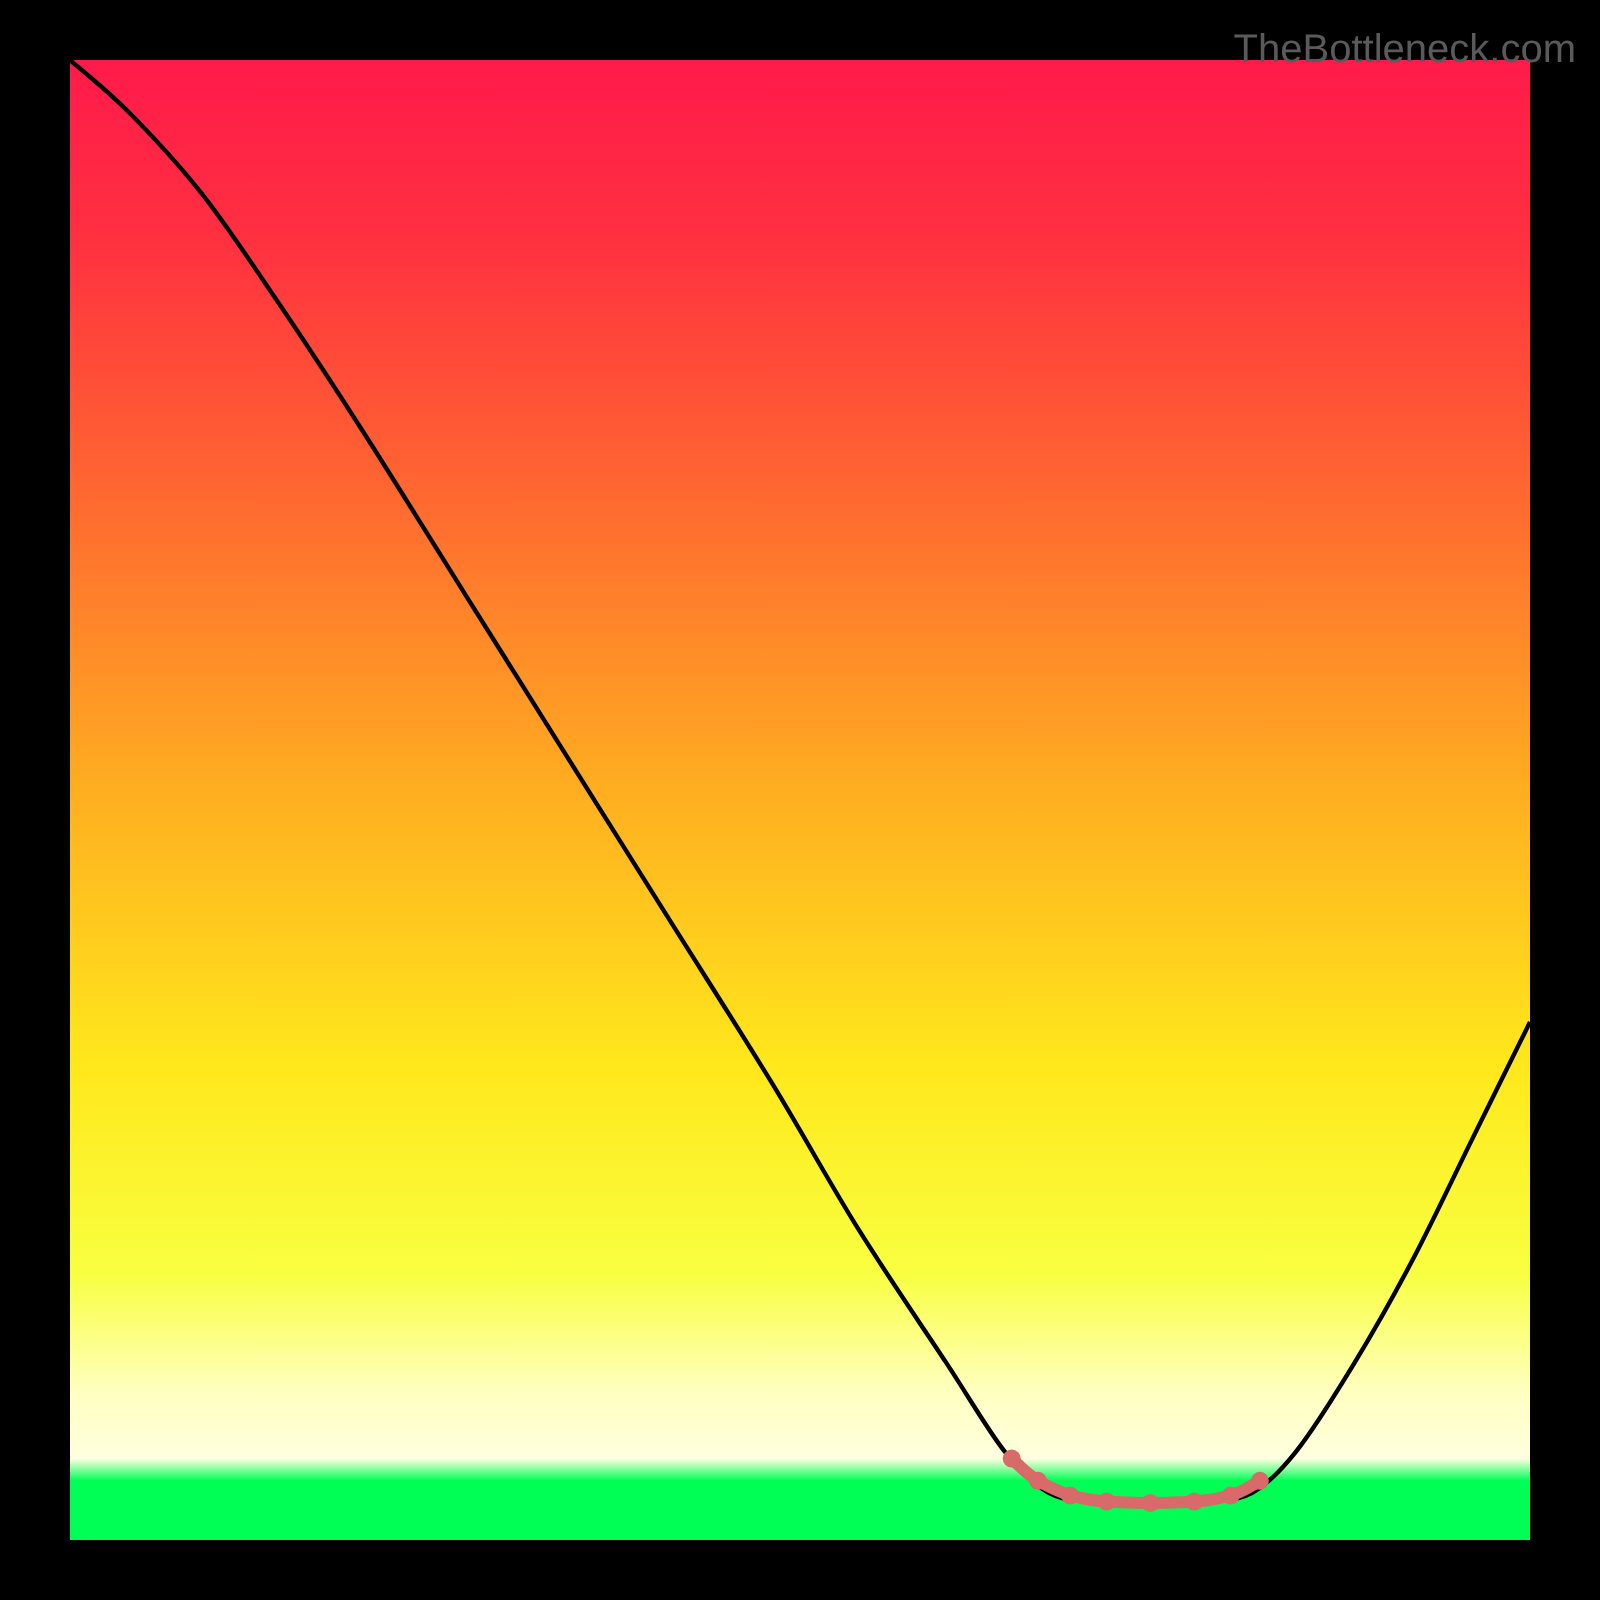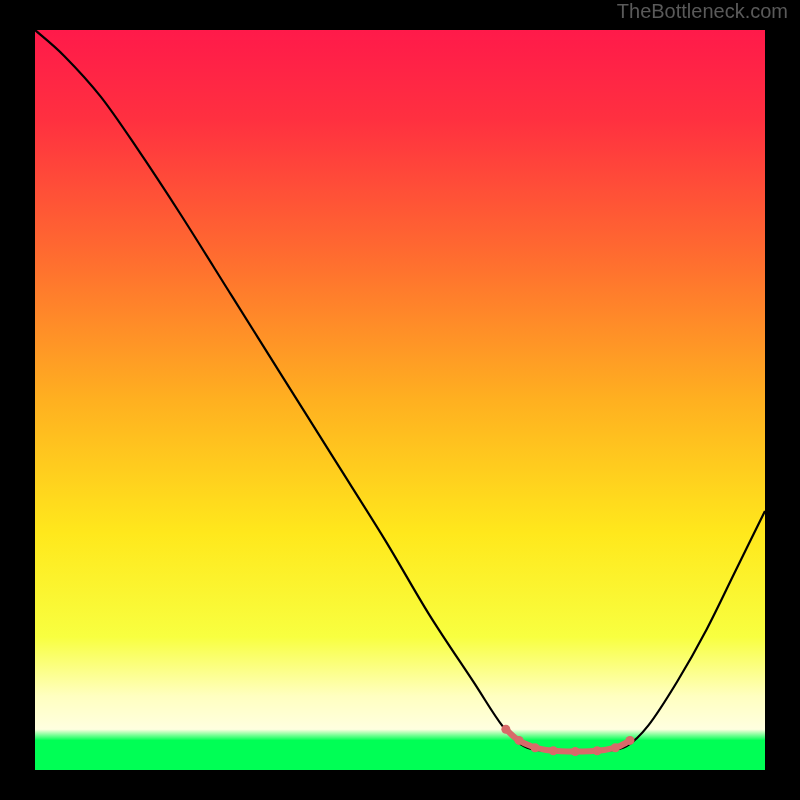--- a/index.html
+++ b/index.html
@@ -12,21 +12,21 @@
     font-family: Arial, sans-serif;
   }
   .chart-container {
     position: relative;
     width: 800px;
     height: 800px;
     background: #000;
   }
   .watermark {
     position: absolute;
-    top: 0;
+    top: 14px;
     right: 12px;
     color: #5a5a5a;
     font-size: 20px;
     font-weight: 500;
     z-index: 10;
   }
   .plot-area {
     position: absolute;
     left: 35px;
     top: 30px;

